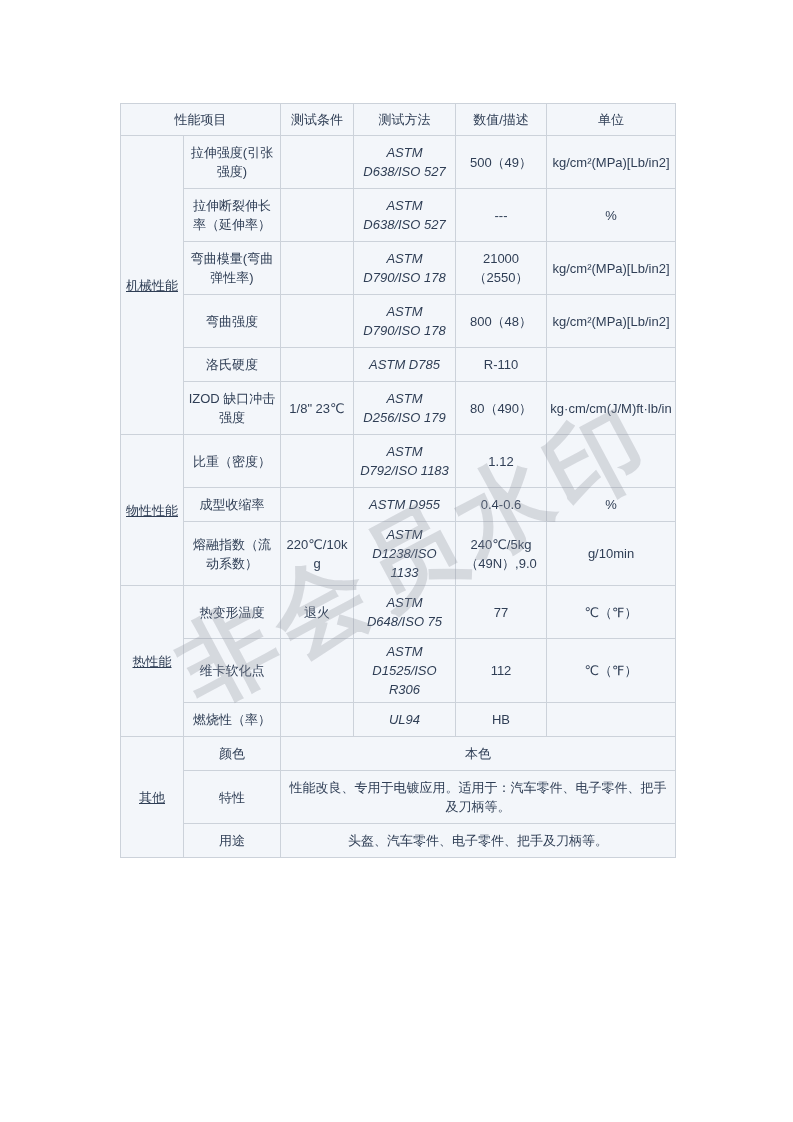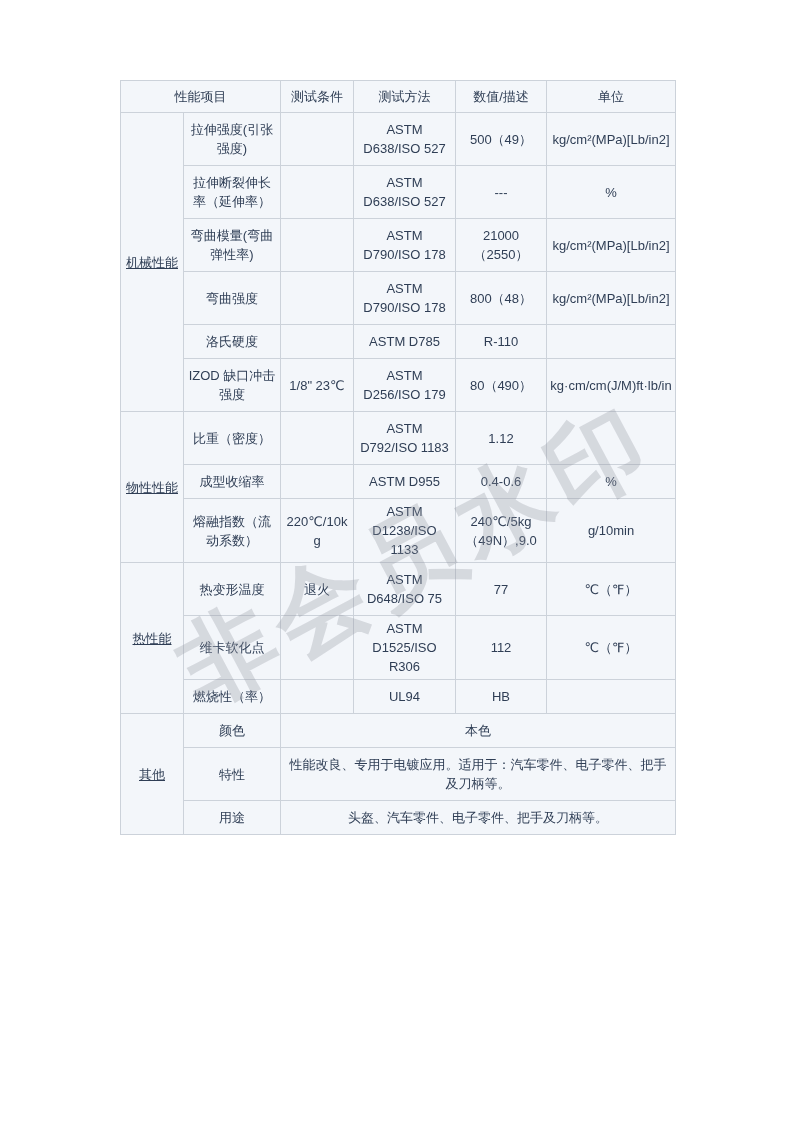--- a/index.html
+++ b/index.html
@@ -7,21 +7,21 @@
     width: 793px; height: 1122px;
     background: #ffffff;
     position: relative;
     overflow: hidden;
     font-family: "Liberation Sans", "DejaVu Sans", sans-serif;
   }
   .page { position: absolute; inset: 0; }
 
   table.props {
     position: absolute;
-    left: 120px; top: 80px;
+    left: 120px; top: 103px;
     width: 555px;
     border-collapse: collapse;
     table-layout: fixed;
   }
   table.props col.c-group { width: 63px; }
   table.props col.c-prop  { width: 97px; }
   table.props col.c-cond  { width: 73px; }
   table.props col.c-meth  { width: 102px; }
   table.props col.c-val   { width: 91px; }
   table.props col.c-unit  { width: 129px; }
@@ -35,21 +35,21 @@
     line-height: 19px;
     text-align: center;
     vertical-align: middle;
     padding: 3px 3px;
     word-break: break-word;
     overflow: hidden;
   }
   tr.hdr   { height: 32px; }
   tr.tall  { height: 53px; }
   tr.short { height: 34px; }
-  td.meth  { font-size: 12px; }
+  td.meth  { font-size: 12px; font-style: italic; }
   td.grp   { background: #f3f6fa; text-decoration: underline; }
 
   .watermark {
     position: absolute;
     left: 130px; top: 505px;
     width: 570px;
     line-height: 100px;
     text-align: center;
     font-size: 96px;
     font-weight: bold;

